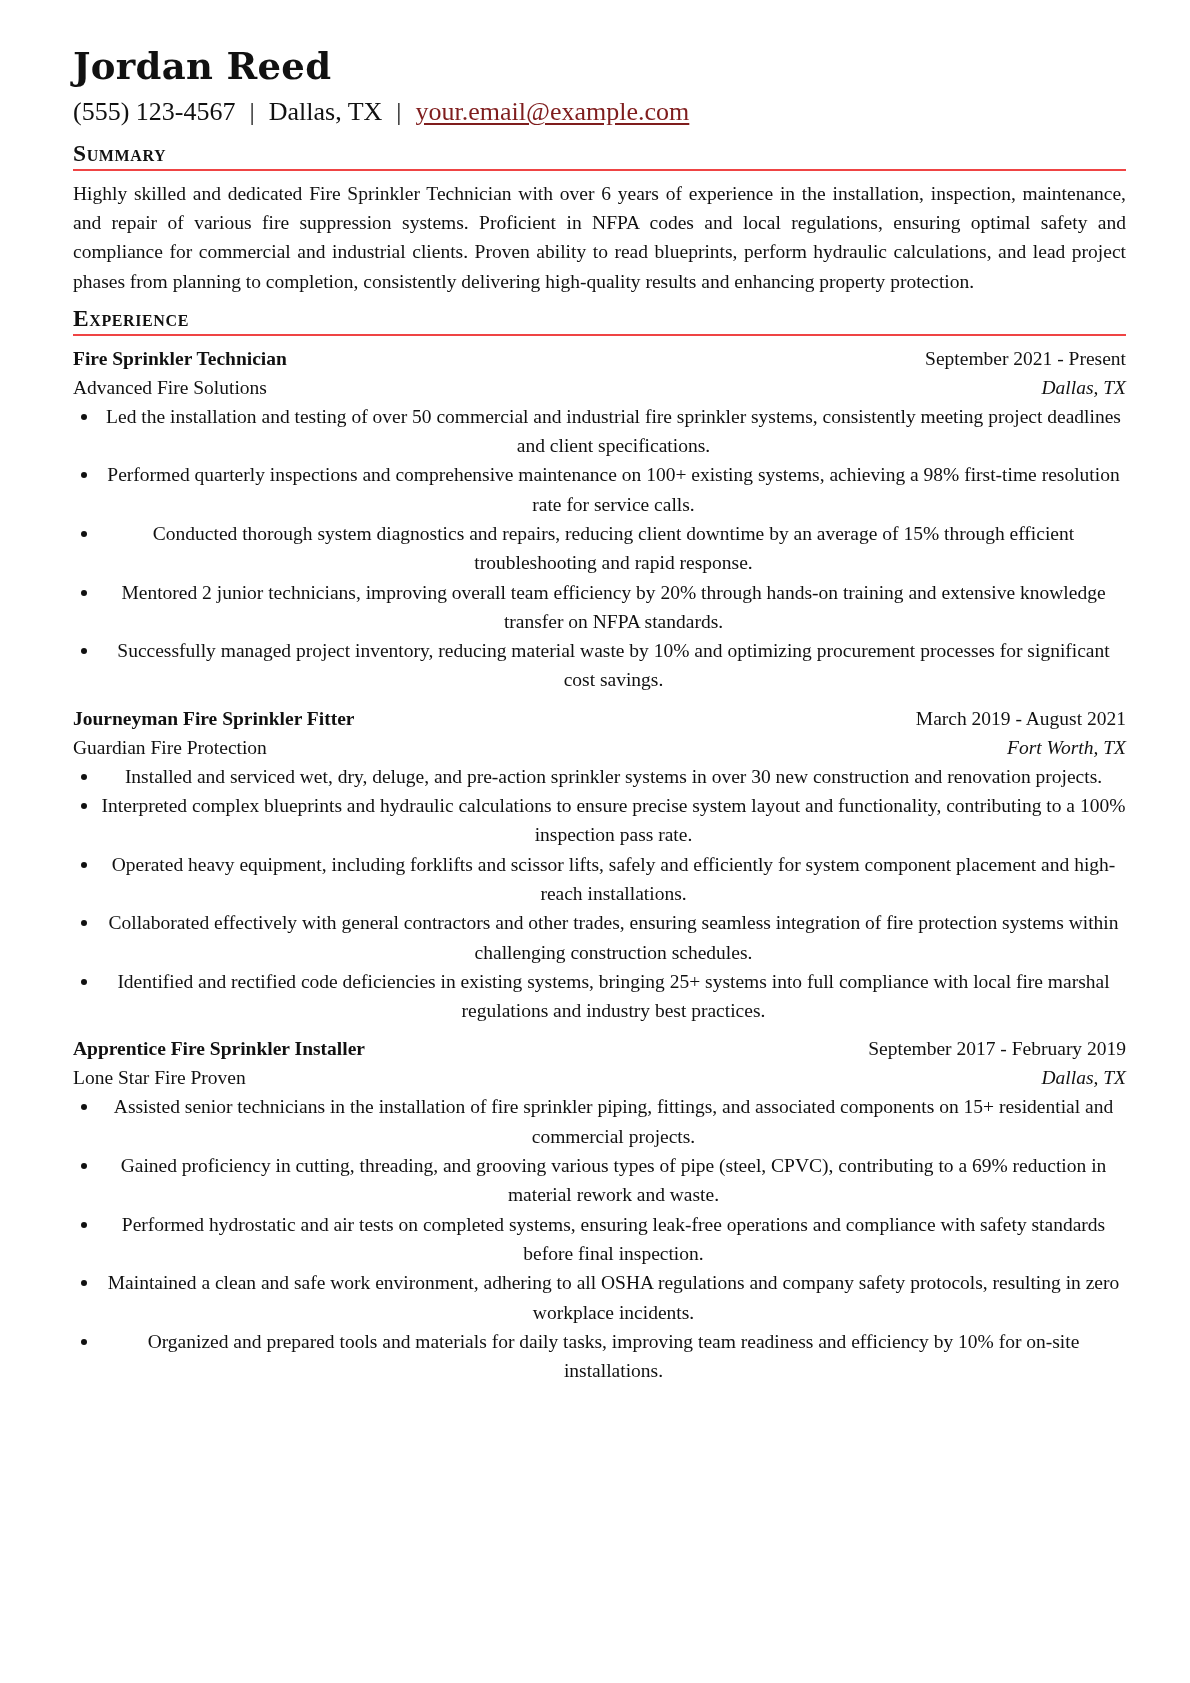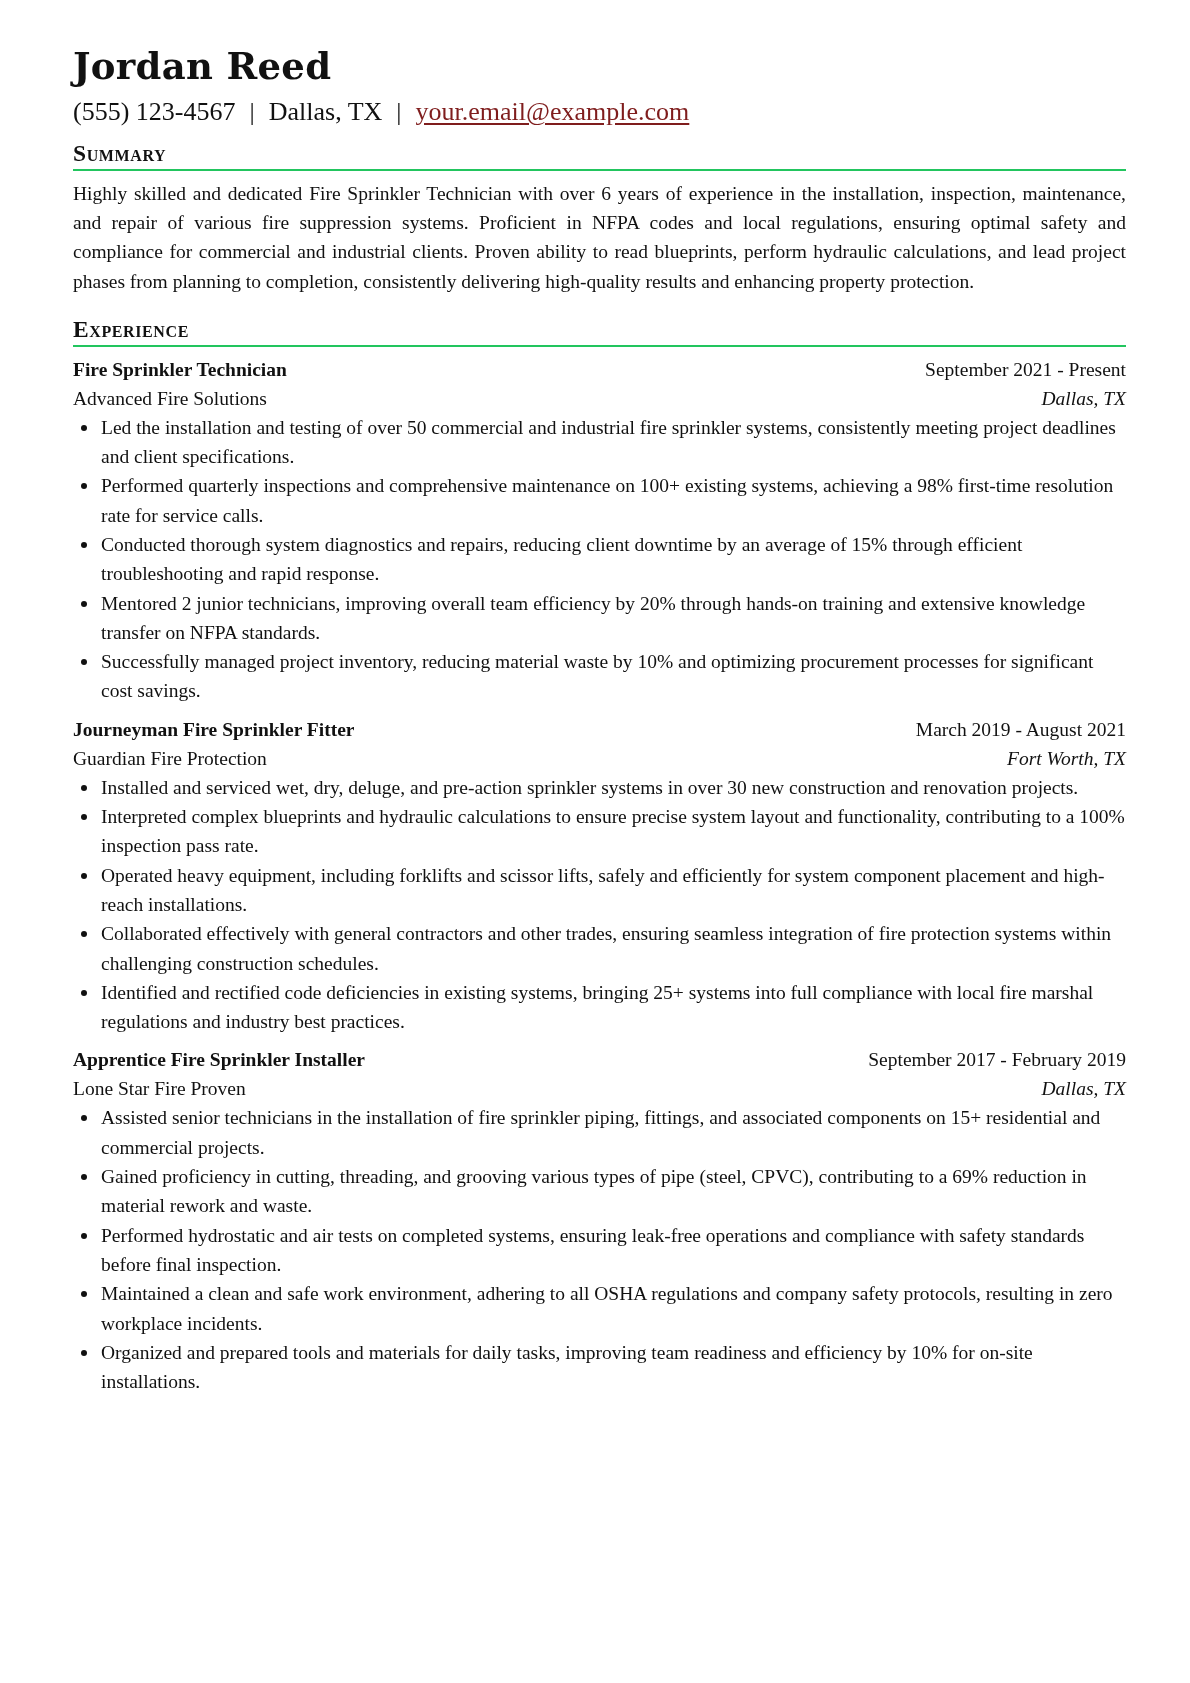--- a/index.html
+++ b/index.html
@@ -46,24 +46,24 @@
     }
     .section-title {
       font-family: "Liberation Serif", serif;
       font-weight: bold;
       font-variant: small-caps;
       font-size: 23.5px;
       letter-spacing: 0.6px;
       line-height: 28px;
       margin: 0;
       padding-bottom: 2px;
-      border-bottom: 2px solid #22c55e;
+      border-bottom: 2px solid #ef4444;
     }
     .summary-section { margin-top: 15px; }
-    .experience-section { margin-top: 19px; }
+    .experience-section { margin-top: 8px; }
     .summary-text {
       font-family: "Liberation Serif", serif;
       font-size: 19.5px;
       line-height: 29.2px;
       margin: 8px 0 0 0;
       text-align: justify;
     }
     .job { margin-top: 9px; }
     .job:first-of-type { margin-top: 8px; }
     .job-row {
@@ -77,20 +77,21 @@
     .job-title {
       font-weight: bold;
     }
     .job-location {
       font-style: italic;
     }
     .bullets {
       list-style: none;
       margin: 0;
       padding: 0;
+      text-align: center;
     }
     .bullets li {
       position: relative;
       padding-left: 28px;
       font-family: "Liberation Serif", serif;
       font-size: 19.5px;
       line-height: 29.3px;
     }
     .bullets li .dot {
       position: absolute;

